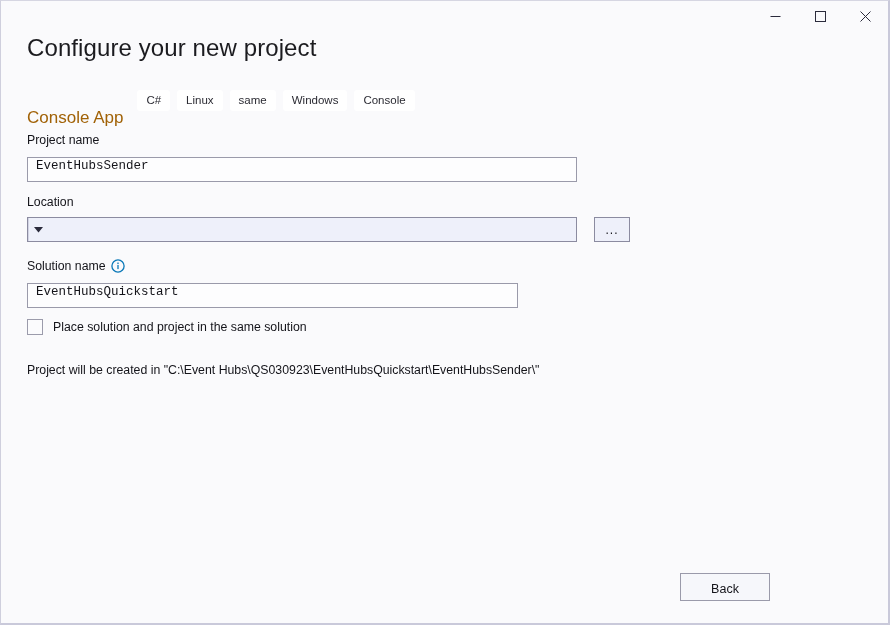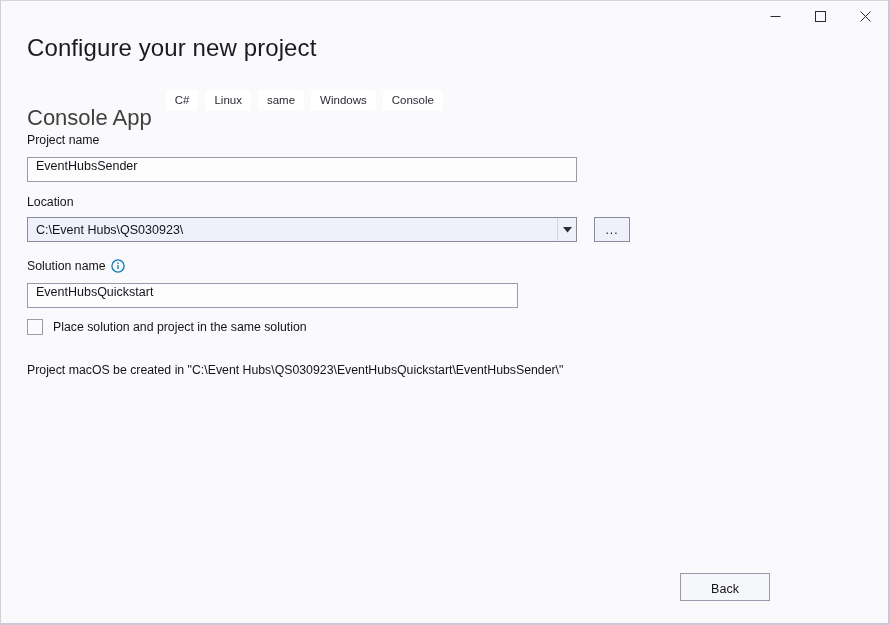--- a/index.html
+++ b/index.html
@@ -68,23 +68,23 @@
 
   #subheader {
     position: absolute;
     left: 26px;
     top: 86px;
     display: flex;
     align-items: center;
     height: 26px;
   }
   #template-name {
-    font-size: 22px;
+    font-size: 17px;
     font-weight: 400;
-    color: #404040;
+    color: #a16207;
     white-space: nowrap;
     margin-right: 14px;
     margin-top: 36px;
   }
   .tag-pill {
     display: inline-flex;
     align-items: center;
     justify-content: center;
     height: 21px;
     padding: 0 9px;
@@ -106,21 +106,21 @@
   .text-input {
     position: absolute;
     box-sizing: border-box;
     height: 25px;
     background: #fdfdfe;
     border: 1px solid #9a9aaa;
     font-size: 12.5px;
     color: #14141a;
     padding: 0 0 8px 8px;
     line-height: 23px;
-    font-family: Liberation Sans, sans-serif;
+    font-family: Liberation Mono, monospace;
     outline: none;
   }
 
   #project-name-label { left: 26px; top: 132px; }
   #project-name-input { left: 26px; top: 156px; width: 550px; }
 
   #location-label { left: 26px; top: 194px; }
   #location-combo {
     position: absolute;
     left: 26px;
@@ -277,21 +277,20 @@
     <span class="tag-pill">same</span>
     <span class="tag-pill">Windows</span>
     <span class="tag-pill">Console</span>
   </div>
 
   <label class="field-label" id="project-name-label">Project name</label>
   <input class="text-input" id="project-name-input" type="text" value="EventHubsSender" style="">
 
   <label class="field-label" id="location-label">Location</label>
   <div id="location-combo">
-    <span id="location-value">C:\Event Hubs\QS030923\</span>
     <span id="location-dropdown-btn">
       <svg width="9" height="6" viewBox="0 0 9 6">
         <polygon points="0,0 9,0 4.5,5.5" fill="#2b2b3c"></polygon>
       </svg>
     </span>
   </div>
   <button id="browse-button">...</button>
 
   <div id="solution-name-row">
     <span id="solution-name-label">Solution name</span>
@@ -301,17 +300,17 @@
       <rect x="6.35" y="3.5" width="1.3" height="1.5" fill="#0a78b8"></rect>
     </svg>
   </div>
   <input class="text-input" id="solution-name-input" type="text" value="EventHubsQuickstart" style="">
 
   <div id="same-dir-row">
     <span id="same-dir-checkbox"></span>
     <span id="same-dir-label">Place solution and project in the same solution</span>
   </div>
 
-  <div id="created-in-text">Project macOS be created in "C:\Event Hubs\QS030923\EventHubsQuickstart\EventHubsSender\"</div>
+  <div id="created-in-text">Project will be created in "C:\Event Hubs\QS030923\EventHubsQuickstart\EventHubsSender\"</div>
 
   <button class="dialog-button" id="back-button">Back</button>
 
 </div>
 
 </body></html>

